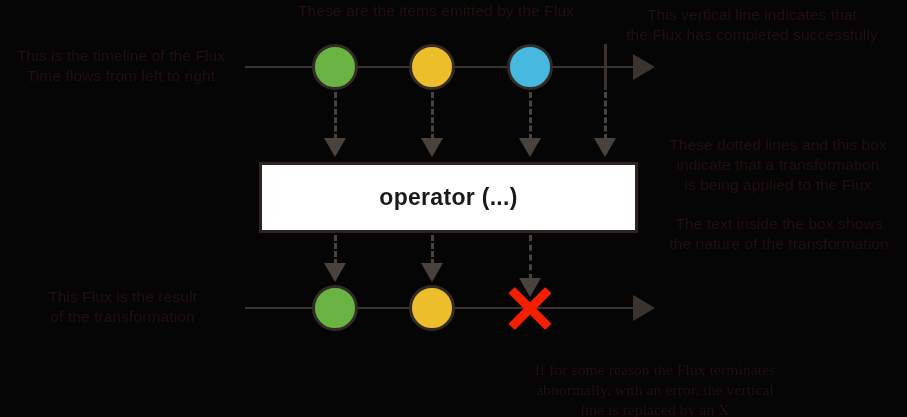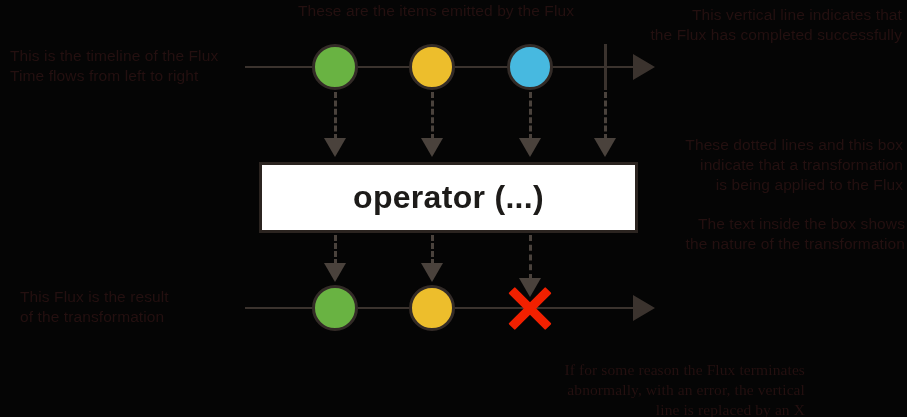--- a/index.html
+++ b/index.html
@@ -19,22 +19,22 @@
   
   .anno {
     position: absolute;
     color: #241010;
     font-size: 15.5px;
     line-height: 20px;
     white-space: pre;
     letter-spacing: 0.1px;
   }
   .anno.center { text-align: center; }
-  .anno.right  { text-align: left; }
-  .anno.left   { text-align: right; }
+  .anno.right  { text-align: center; }
+  .anno.left   { text-align: center; }
 
   
   .axis {
     position: absolute;
     height: 2px;
     background: #3b332e;
   }
   .arrowhead {
     position: absolute;
     width: 0; height: 0;
@@ -77,21 +77,21 @@
     position: absolute;
     background: #ffffff;
     border: 3px solid #2b2420;
     box-sizing: border-box;
     display: flex;
     align-items: center;
     justify-content: center;
   }
   #operator-label {
     color: #1d1b19;
-    font-size: 32px;
+    font-size: 23px;
     font-weight: bold;
     letter-spacing: 0.3px;
   }
 
   
   .xmark {
     position: absolute;
     width: 52px;
     height: 52px;
   }

